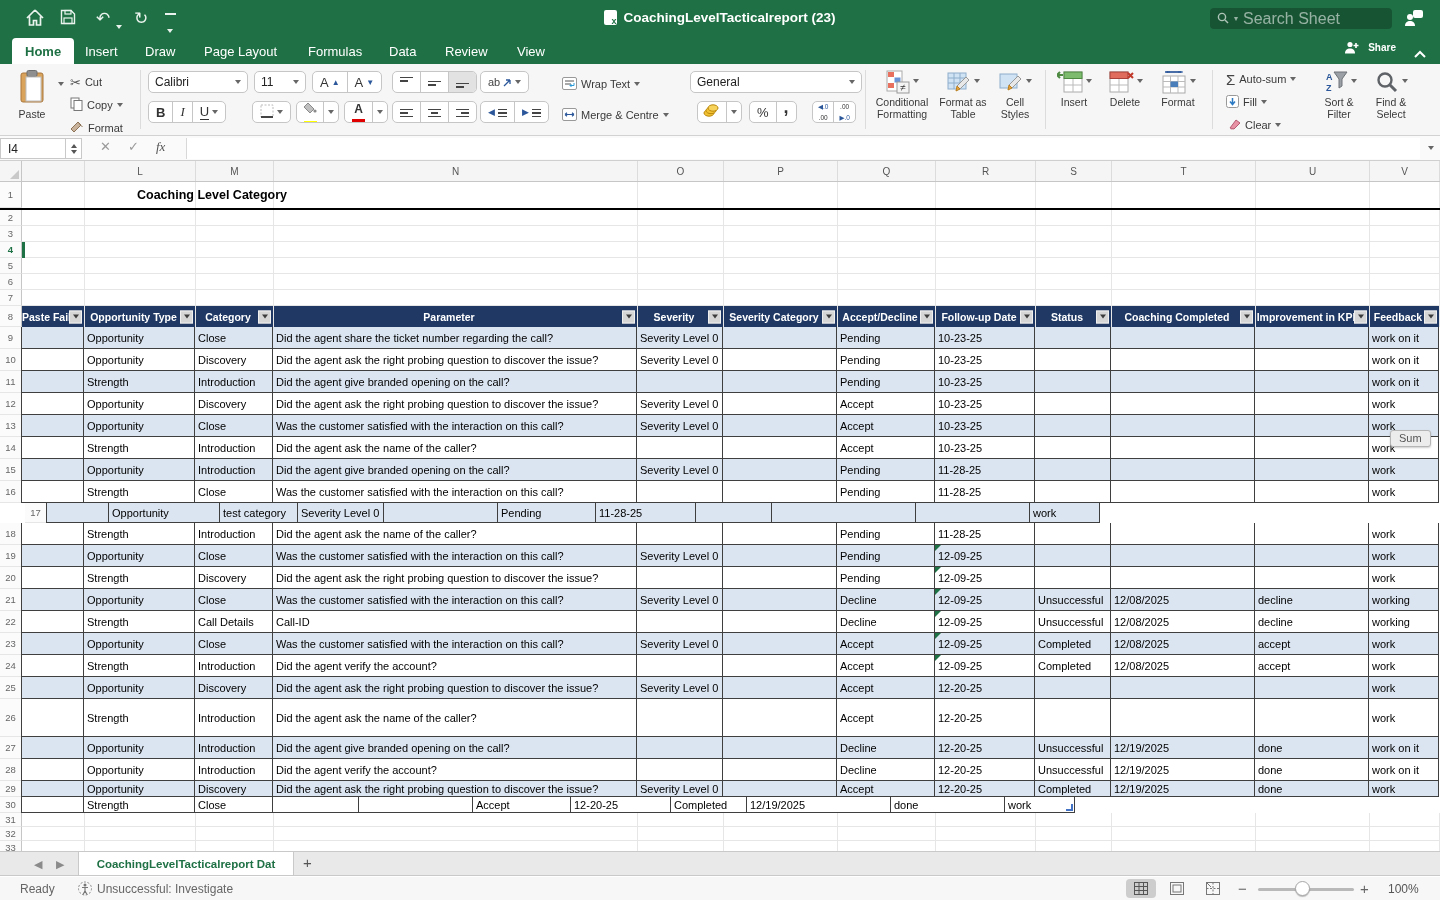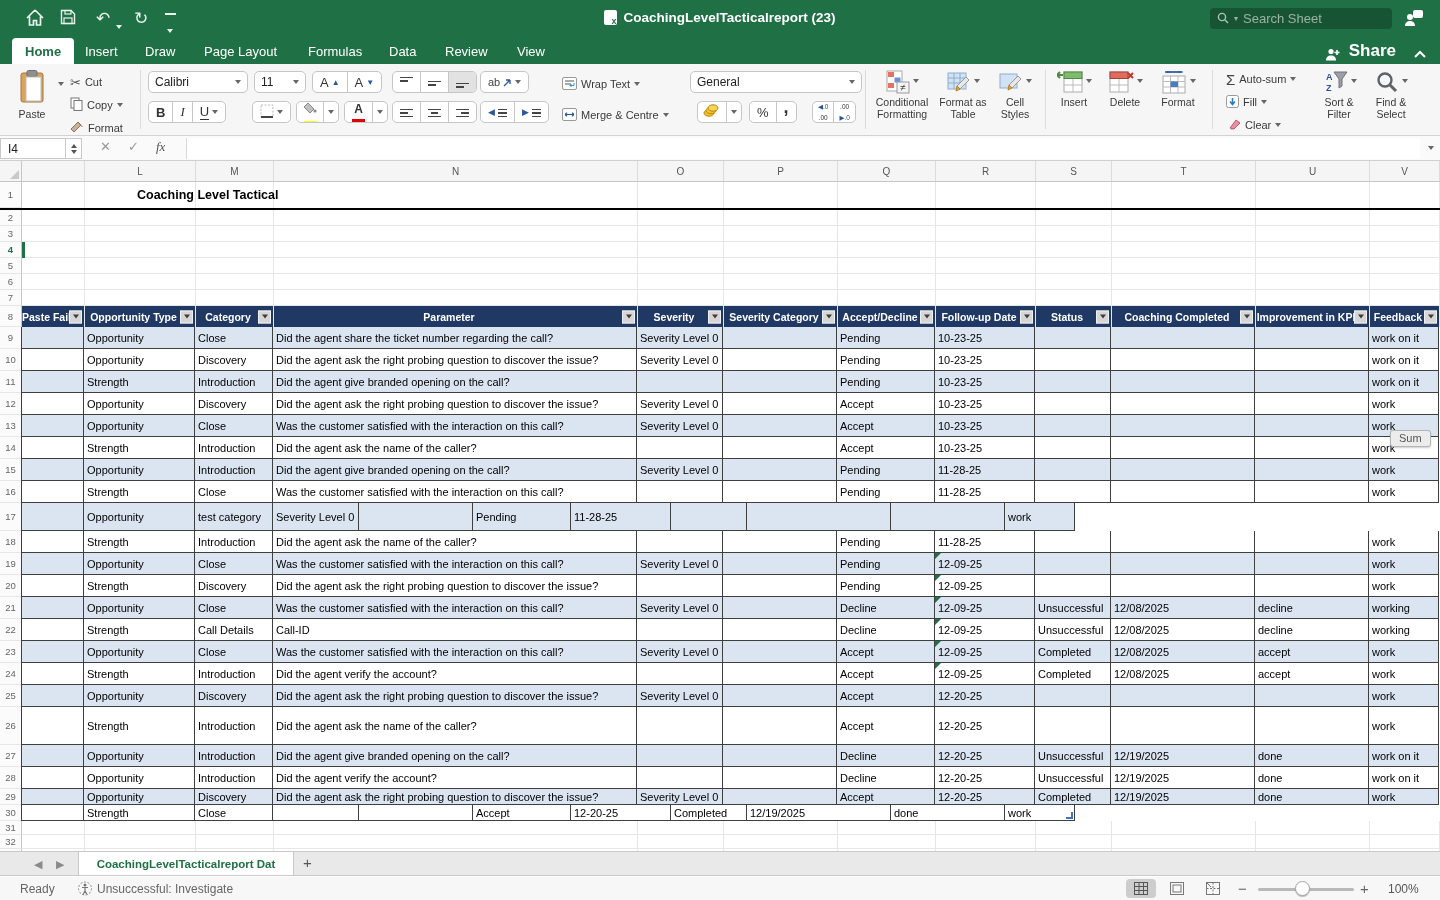--- a/index.html
+++ b/index.html
@@ -8,27 +8,27 @@
   .abs { position:absolute; }
 
   
   .titlebar { position:absolute; left:0; top:0; width:1440px; height:38px; background:#1f7145; }
   .qa-icon { position:absolute; top:9px; color:#eaf3ee; font-size:17px; line-height:20px; cursor:default; }
   .doc-title { position:absolute; top:10px; left:0; width:1440px; text-align:center; color:#fff; font-weight:bold; font-size:13.5px; }
   .doc-title-inner { display:inline-flex; align-items:center; gap:6px; }
   .xlicon { width:13px; height:15px; background:#fff; border-radius:2px; position:relative; display:inline-block; }
   .xlicon::after { content:"x"; position:absolute; right:1px; bottom:-1px; font-size:9px; color:#1f7145; font-weight:bold; }
   .searchbox { position:absolute; right:48px; top:8px; width:182px; height:21px; background:rgba(0,0,0,.25); border-radius:4px; display:flex; align-items:center; padding:0 7px; gap:5px; }
-  .searchbox .ph { color:rgba(255,255,255,.55); font-size:13px; }
+  .searchbox .ph { color:rgba(255,255,255,.55); font-size:16px; }
 
   
   .tabrow { position:absolute; left:0; top:38px; width:1440px; height:26px; background:#1f7145; }
   .rtab { position:absolute; top:0; height:26px; display:flex; align-items:center; padding:0 13px; color:#fff; font-size:13px; }
   .rtab.active { background:#fff; color:#1f7145; font-weight:bold; border-radius:4px 4px 0 0; }
-  .share { position:absolute; right:44px; top:3px; color:#fff; font-size:17px; font-weight:bold; display:flex; align-items:flex-end; gap:8px; }
+  .share { position:absolute; right:44px; top:3px; color:#fff; font-size:10px; font-weight:bold; display:flex; align-items:center; gap:8px; }
 
   
   .ribbon { position:absolute; left:0; top:64px; width:1440px; height:72px; background:#f6f6f6; border-bottom:1px solid #d2d2d2; }
   .rdiv { position:absolute; top:6px; bottom:6px; width:1px; background:#dcdcdc; }
   .bigbtn { position:absolute; display:flex; flex-direction:column; align-items:center; font-size:10.5px; color:#3a3a3a; text-align:center; line-height:1.15; }
   .stackbtn { position:absolute; display:flex; align-items:center; gap:4px; font-size:11px; color:#3a3a3a; height:20px; }
   .combo { position:absolute; background:#fff; border:1px solid #c6c6c6; border-radius:5px; height:22px; display:flex; align-items:center; justify-content:space-between; padding:0 6px; font-size:12px; color:#222; }
   .bgroup { position:absolute; display:flex; border:1px solid #c6c6c6; border-radius:5px; background:#fff; overflow:hidden; height:22px; }
   .bseg { display:flex; align-items:center; justify-content:center; border-right:1px solid #c6c6c6; padding:0 7px; font-size:13px; color:#333; gap:3px; }
   .bseg:last-child { border-right:none; }
@@ -520,21 +520,21 @@
       <div class="gcell" style="width: 78px;"></div>
       <div class="gcell" style="width: 364px;"></div>
       <div class="gcell" style="width: 86px;"></div>
       <div class="gcell" style="width: 114px;"></div>
       <div class="gcell" style="width: 98px;"></div>
       <div class="gcell" style="width: 100px;"></div>
       <div class="gcell" style="width: 76px;"></div>
       <div class="gcell" style="width: 144px;"></div>
       <div class="gcell" style="width: 114px;"></div>
       <div class="gcell" style="width: 70px;"></div>
-      <span class="sheet-title">Coaching Level Tactical</span>
+      <span class="sheet-title">Coaching Level Category</span>
     </div>
     <div class="sheet-row" style="height: 16px;">
       <div class="rowhdr">2</div>
       <div class="gcell" style="width: 63px;"></div>
       <div class="gcell" style="width: 111px;"></div>
       <div class="gcell" style="width: 78px;"></div>
       <div class="gcell" style="width: 364px;"></div>
       <div class="gcell" style="width: 86px;"></div>
       <div class="gcell" style="width: 114px;"></div>
       <div class="gcell" style="width: 98px;"></div>
@@ -808,21 +808,21 @@
       <div class="tcell" style="width: 364px;">Was the customer satisfied with the interaction on this call?</div>
       <div class="tcell" style="width: 86px;"></div>
       <div class="tcell" style="width: 114px;"></div>
       <div class="tcell" style="width: 98px;">Pending</div>
       <div class="tcell" style="width: 100px;">11-28-25</div>
       <div class="tcell" style="width: 76px;"></div>
       <div class="tcell" style="width: 144px;"></div>
       <div class="tcell" style="width: 114px;"></div>
       <div class="tcell" style="width: 70px;">work</div>
     </div>
-    <div class="sheet-row" style="height: 28px;">
+    <div class="sheet-row" style="height: 20px; padding-left: 25px;">
       <div class="rowhdr">17</div>
       <div class="tcell band first" style="width: 63px;"></div>
       <div class="tcell band" style="width: 111px;">Opportunity</div>
       <div class="tcell band" style="width: 78px;">test category</div>
       <div class="tcell band" style="width: 86px;">Severity Level 0</div>
       <div class="tcell band" style="width: 114px;"></div>
       <div class="tcell band" style="width: 98px;">Pending</div>
       <div class="tcell band" style="width: 100px;">11-28-25</div>
       <div class="tcell band" style="width: 76px;"></div>
       <div class="tcell band" style="width: 144px;"></div>

